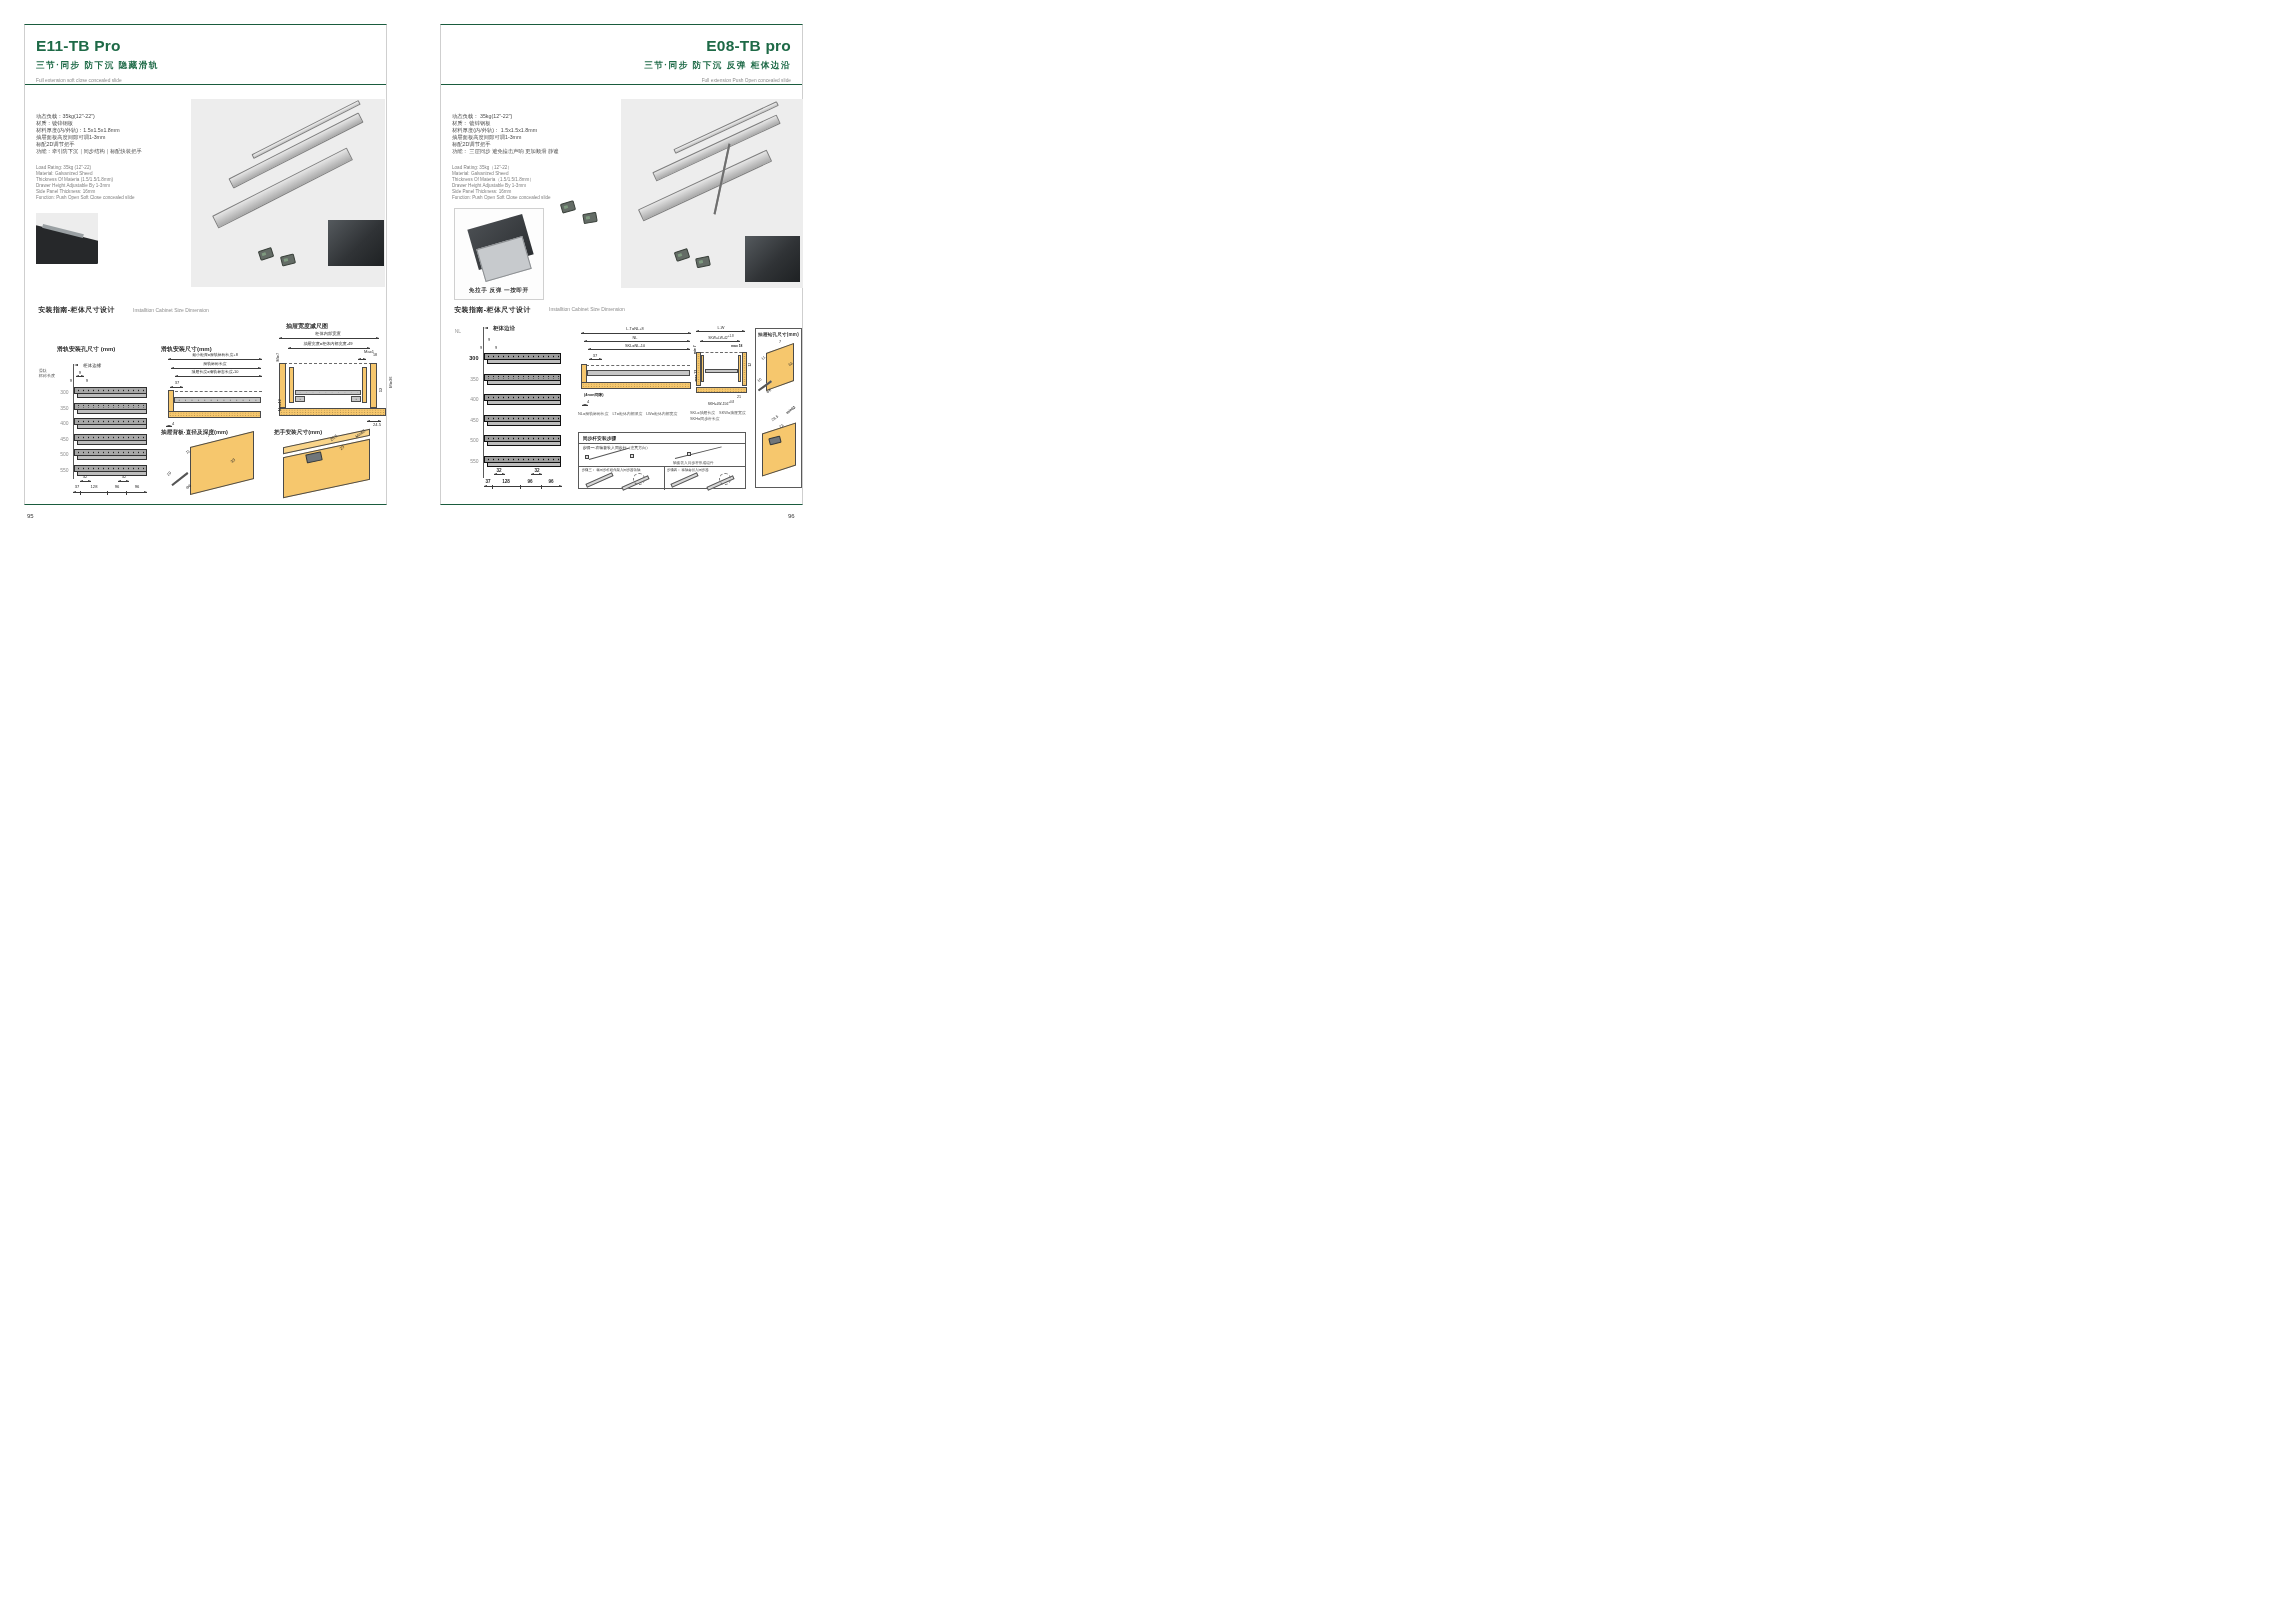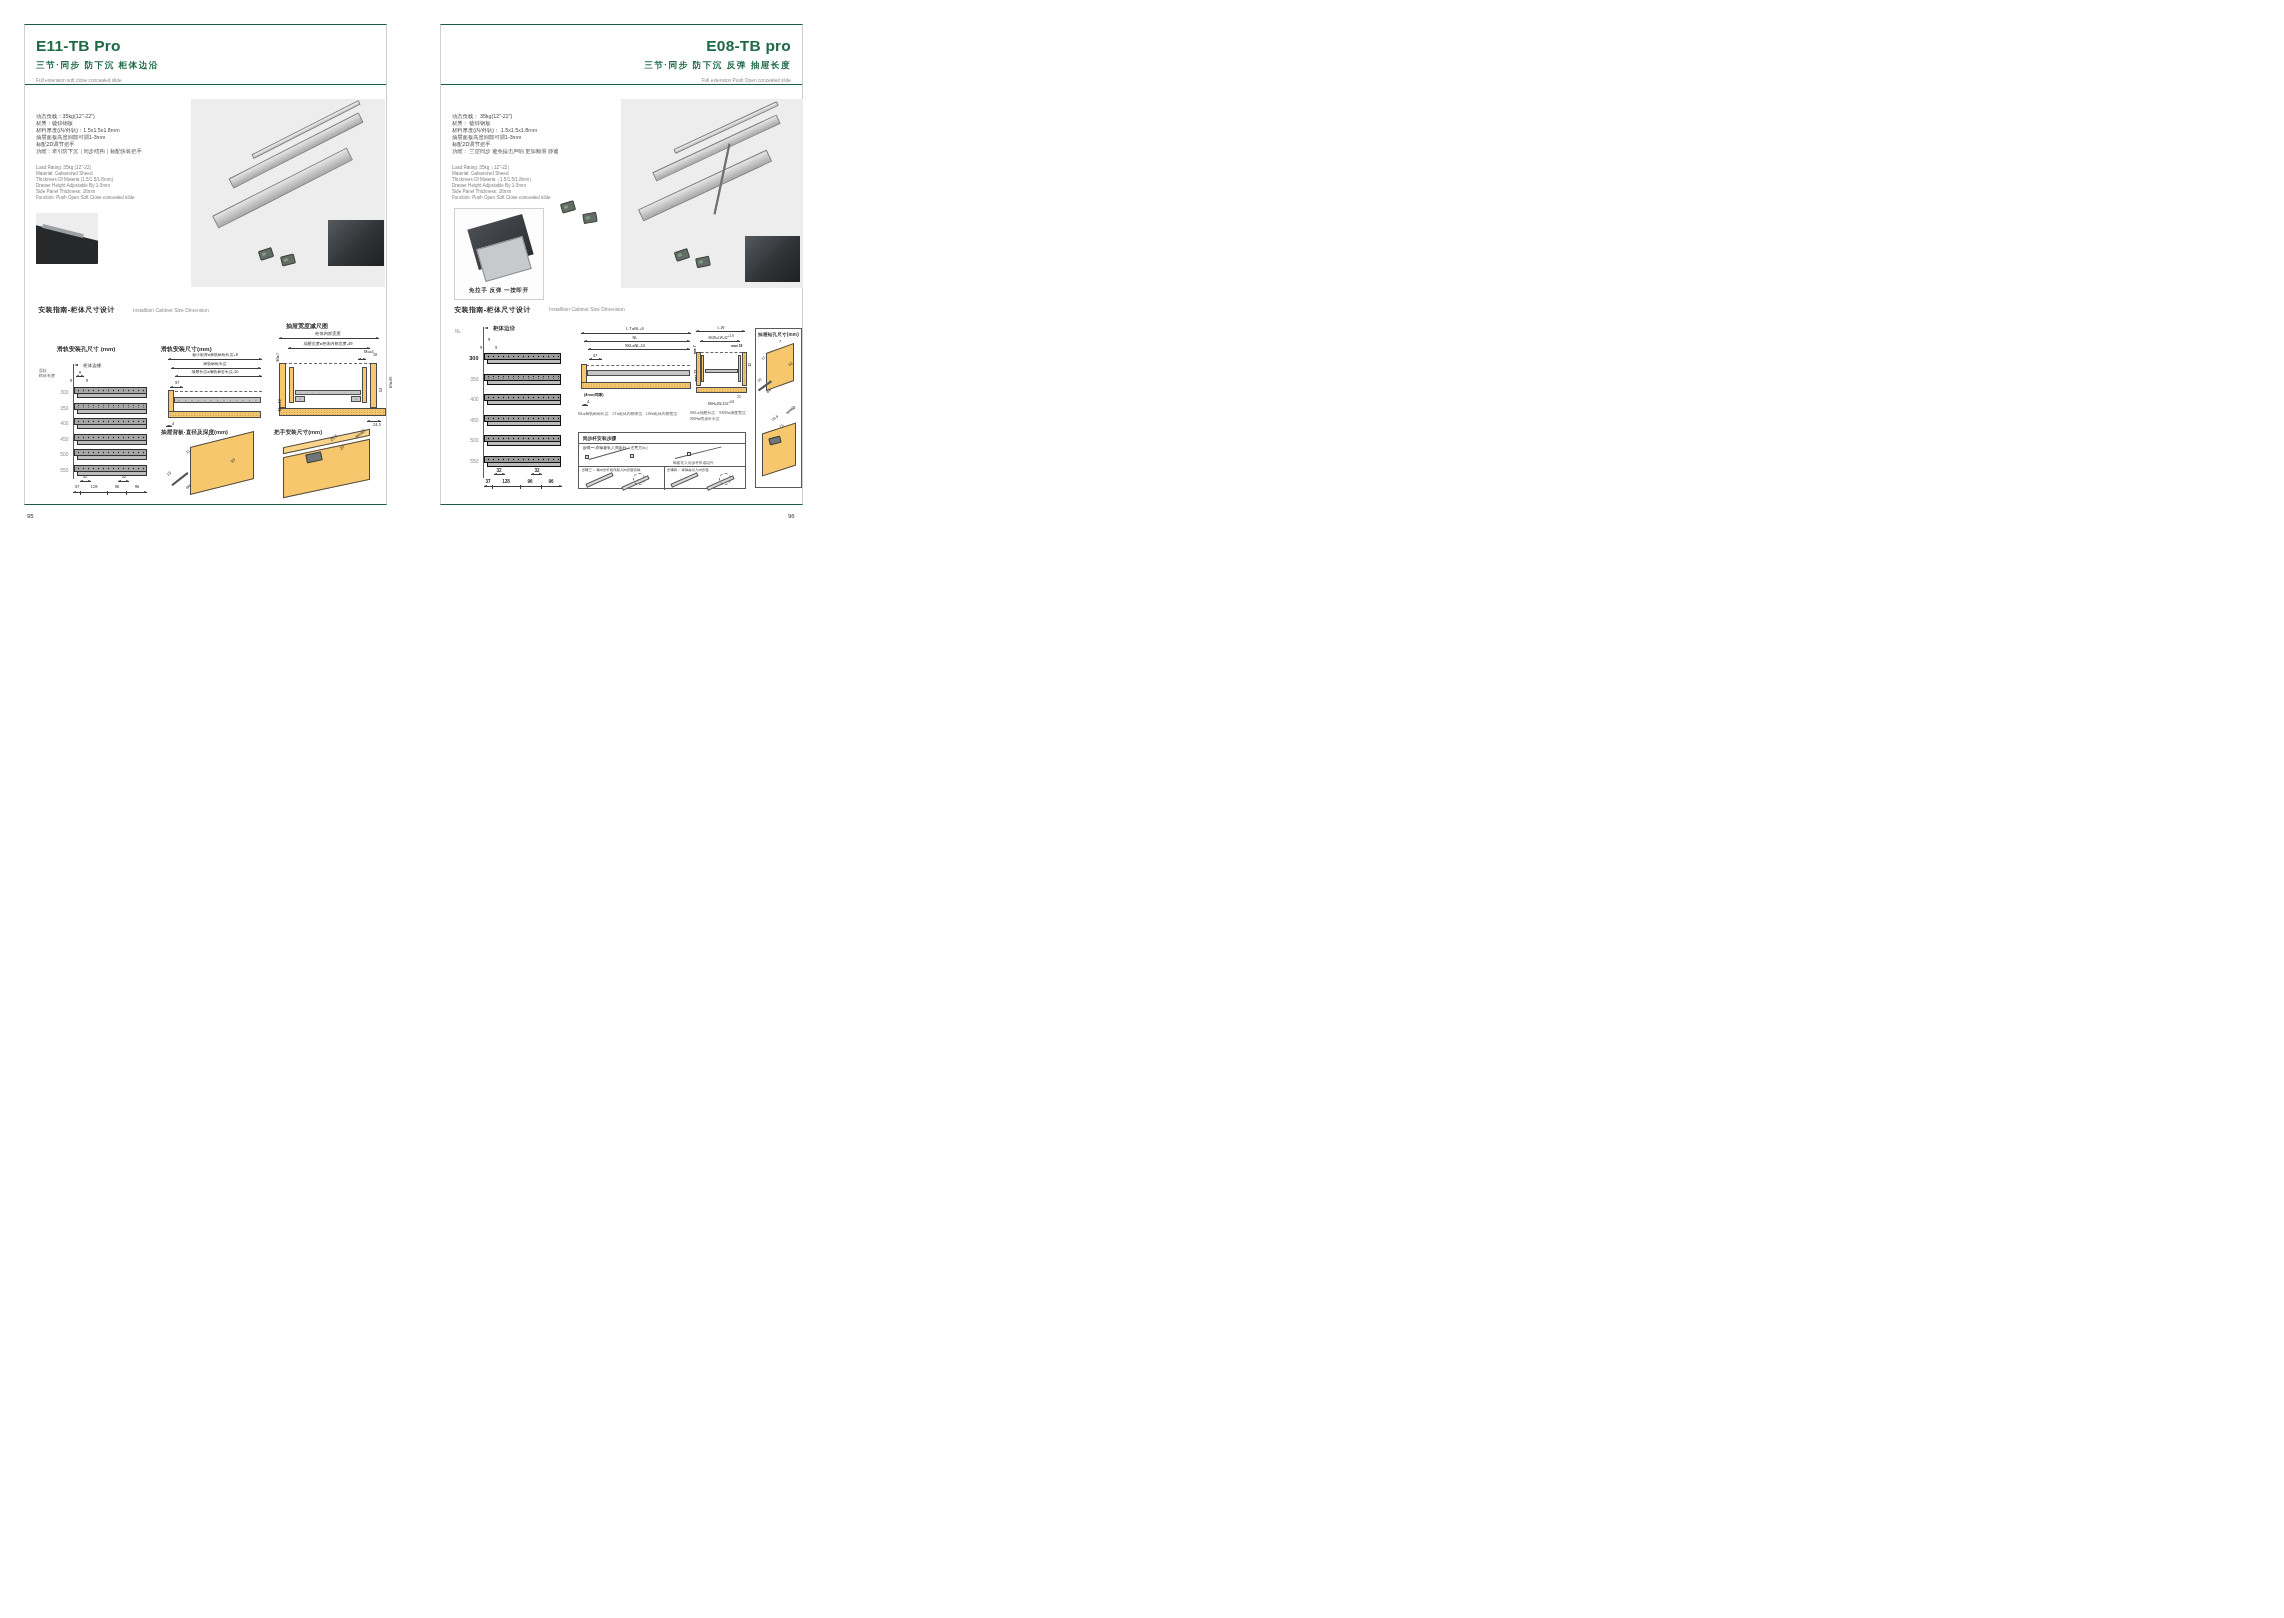--- a/index.html
+++ b/index.html
@@ -108,21 +108,21 @@
   .pagenum{position:absolute;font-size:6px;color:#3a3a3a;}
 </style>
 </head>
 <body>
 
 <div class="canvas">
 
   <div class="page page-left">
     <div class="pagehead">
       <div class="ptitle">E11-TB Pro</div>
-      <div class="psub-cn">三节·同步 防下沉 柜体边沿</div>
+      <div class="psub-cn">三节·同步 防下沉 隐藏滑轨</div>
       <div class="psub-en">Full extension soft close concealed slide</div>
     </div>
     <div class="rule"></div>
 
     <div class="specs-cn">
       <div>动态负载：35kg(12"-22")</div>
       <div>材质：镀锌钢板</div>
       <div>材料厚度(内/外轨)：1.5x1.5x1.8mm</div>
       <div>抽屉面板高度间隙可调1-3mm</div>
       <div>标配2D调节把手</div>
@@ -264,21 +264,21 @@
     <div class="skwood" style="left:258px;top:423px;width:87px;height:41px;transform:skewY(-12deg);"></div>
     <div class="clip-sm" style="left:281px;top:428px;width:15.5px;height:9px;transform:rotate(-12deg);"></div>
     <div class="lbl rotd" style="left:305px;top:411px;">26.5</div>
     <div class="lbl rotd" style="left:315px;top:421px;">23</div>
     <div class="lbl rotd" style="left:330px;top:407px;">Min62</div>
   </div>
 
   <div class="page page-right">
     <div class="pagehead-r">
       <div class="ptitle">E08-TB pro</div>
-      <div class="psub-cn">三节·同步 防下沉 反弹 抽屉长度</div>
+      <div class="psub-cn">三节·同步 防下沉 反弹 柜体边沿</div>
       <div class="psub-en">Full extension Push Open concealed slide</div>
     </div>
     <div class="rule"></div>
 
     <div class="specs-cn">
       <div>动态负载： 35kg(12"-22")</div>
       <div>材质： 镀锌钢板</div>
       <div>材料厚度(内/外轨)： 1.5x1.5x1.8mm</div>
       <div>抽屉面板高度间隙可调1-3mm</div>
       <div>标配2D调节把手</div>

